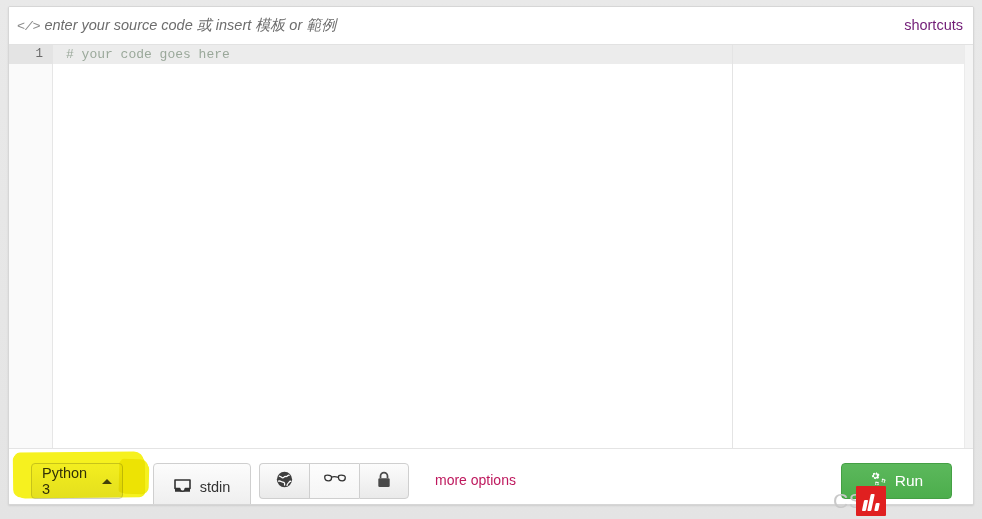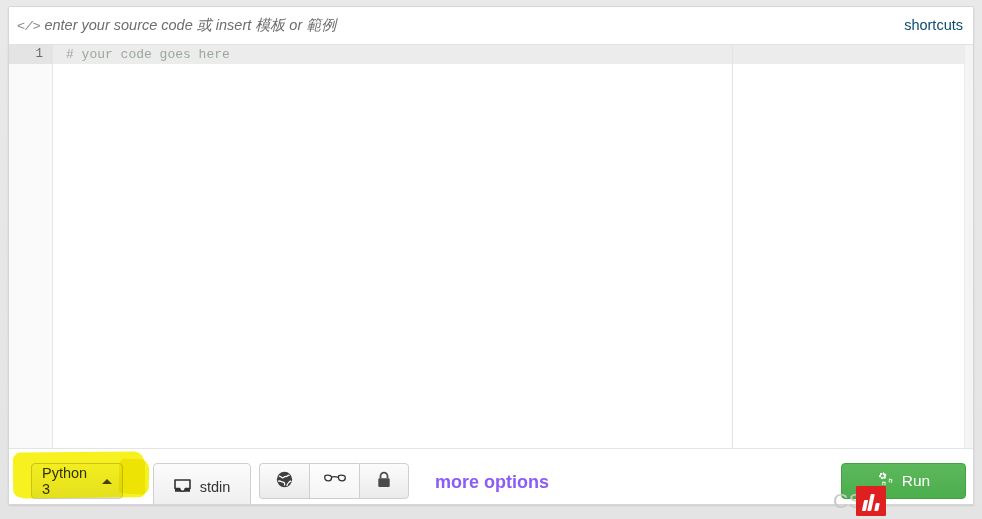--- a/index.html
+++ b/index.html
@@ -61,21 +61,21 @@
     font-family: "Liberation Mono", monospace;
     font-size: 13.5px;
     letter-spacing: -0.3px;
   }
   .header-left .txt { color: #6d6d6d; }
   .header-left .cjk {
     font-size: 15px;
     color: #6d6d6d;
   }
   .hlink {
-    color: #0c4a6e;
+    color: #701a75;
     text-decoration: none;
     cursor: pointer;
   }
   .header-right {
     position: absolute;
     right: 10px;
     top: 10px;
     font-size: 14.5px;
   }
 
@@ -256,32 +256,31 @@
     border-right: 1px solid #cfcfcf;
   }
   .gbtn.selected {
     background: linear-gradient(180deg,#fdfdfd 0%, #f5f5f5 100%);
   }
 
   #more-options {
     position: absolute;
     left: 426px;
     top: 465px;
-    font-size: 18px;
-    color: #8b5cf6;
+    font-size: 14px;
+    color: #be185d;
     text-decoration: none;
     cursor: pointer;
-    font-weight: bold;
   }
 
   #run-button {
     position: absolute;
     left: 832px;
     top: 456px;
-    width: 125px;
+    width: 111px;
     height: 36px;
     box-sizing: border-box;
     background: linear-gradient(180deg, #5cb85c 0%, #4cae4c 100%);
     border: 1px solid #44a044;
     border-radius: 4px;
     color: #ffffff;
     font-size: 15.5px;
     display: flex;
     align-items: center;
     justify-content: center;

